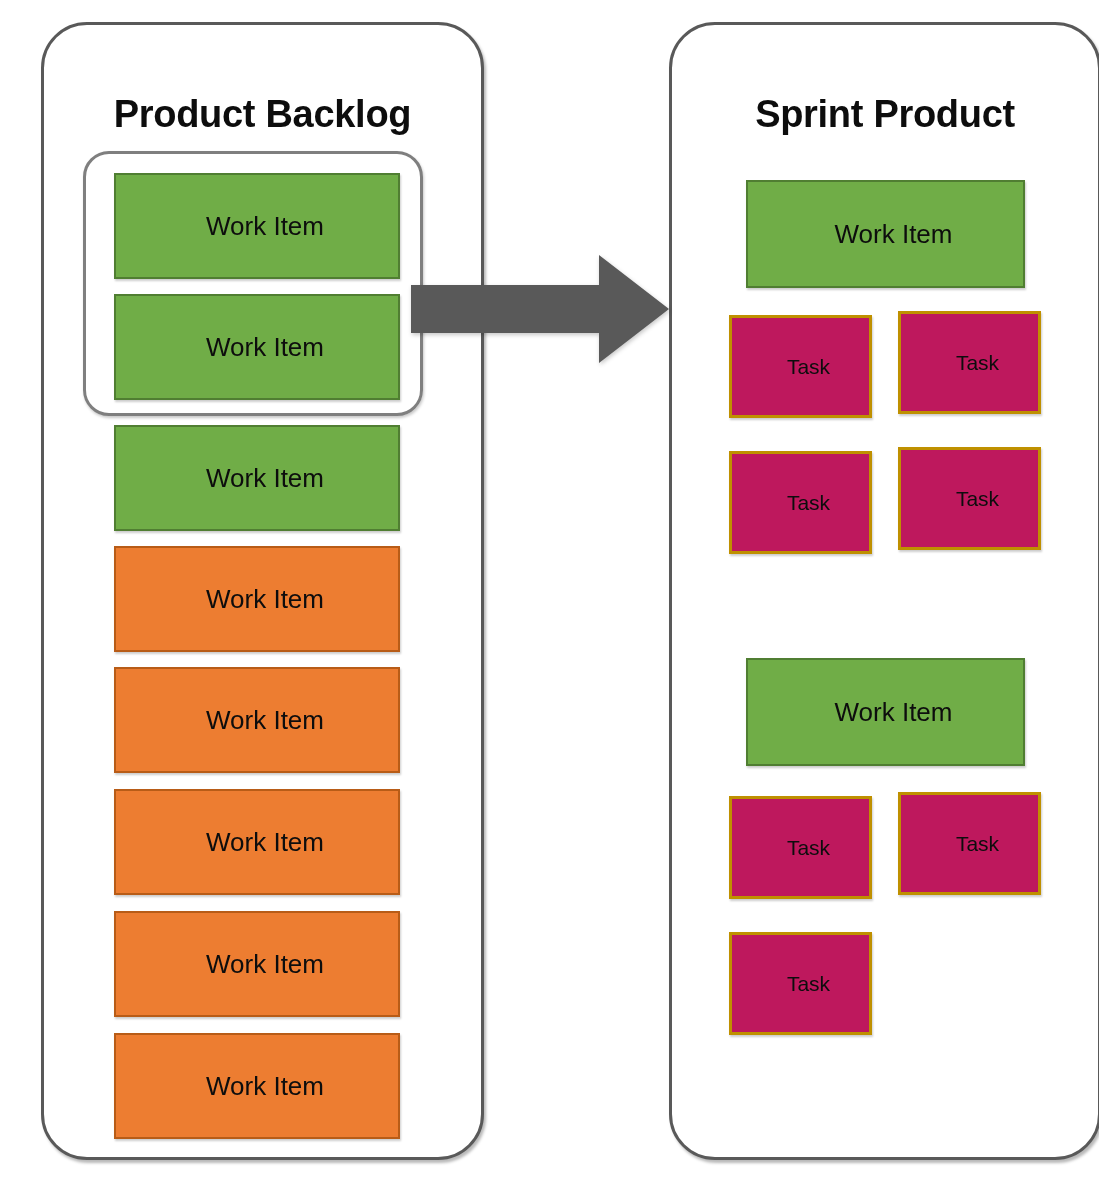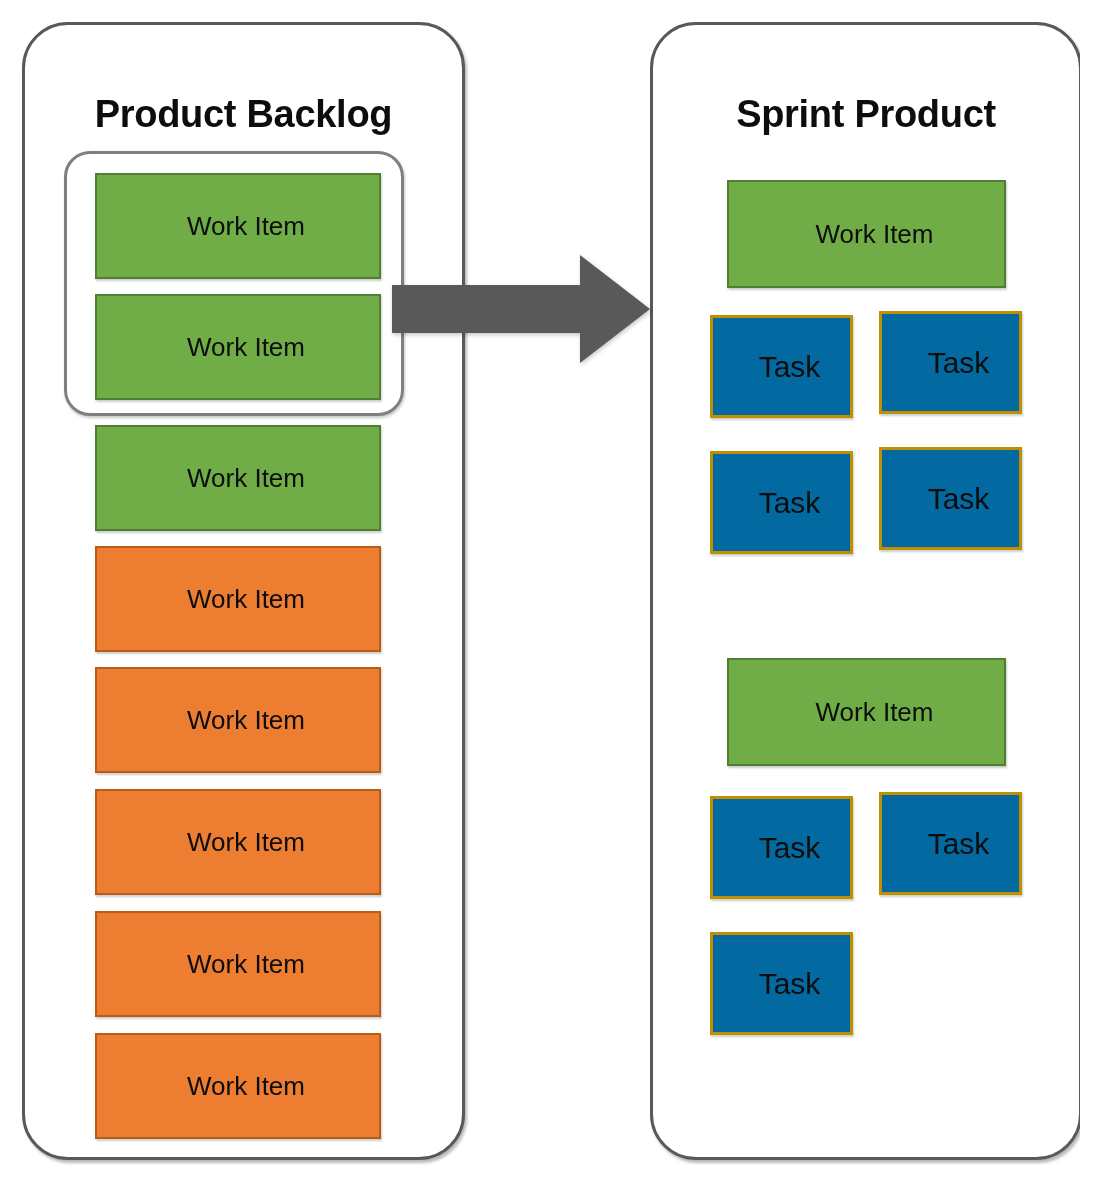--- a/index.html
+++ b/index.html
@@ -10,20 +10,21 @@
   body {
     font-family: "Liberation Sans", sans-serif;
     -webkit-font-smoothing: antialiased;
   }
   #canvas {
     position: relative;
     width: 1080px;
     height: 1203px;
     background: #ffffff;
     overflow: hidden;
+    margin-left: 19px;
   }
 
   
   .panel {
     position: absolute;
     background: #ffffff;
     border: 3px solid #595959;
     border-radius: 46px;
     box-sizing: border-box;
     box-shadow: 2px 3px 3px rgba(0,0,0,0.28);
@@ -103,22 +104,22 @@
     height: 108px;
     left: 727px;
     border: 2px solid #507E32;
     background: #70AD47;
     font-size: 26px;
   }
   .card.task {
     width: 143px;
     height: 103px;
     border: 3px solid #BF9000;
-    background: #0369a1;
-    font-size: 30px;
+    background: #be185d;
+    font-size: 21px;
     text-align: center;
   }
 
   
   #transfer-arrow {
     position: absolute;
     left: 392px;
     top: 255px;
     width: 258px;
     height: 108px;

